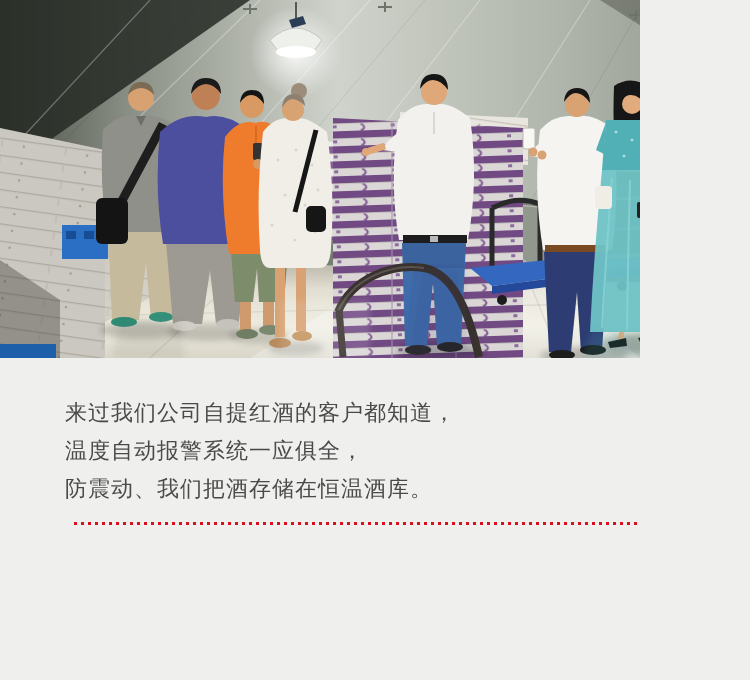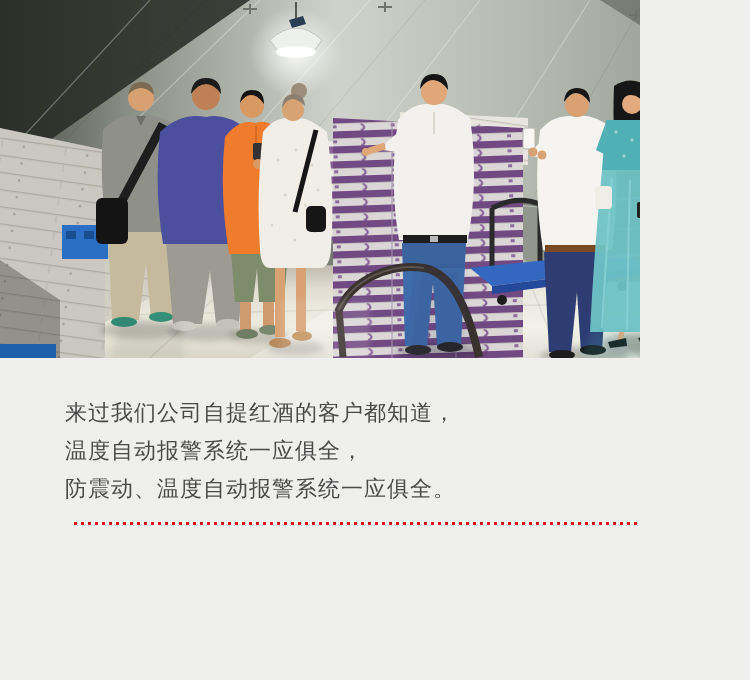--- a/index.html
+++ b/index.html
@@ -352,18 +352,18 @@
         <polygon points="592,332 668,332 686,358 580,358" fill="#4da5aa" opacity="0.18"></polygon>
         <polygon points="120,322 180,322 185,358 112,358" fill="#6a6a60" opacity="0.12"></polygon>
         <rect x="280" y="300" width="90" height="58" fill="#ffffff" opacity="0.12"></rect>
       </g>
     </svg>
   </div>
 
   <div class="text-block">
     <p>来过我们公司自提红酒的客户都知道，</p>
     <p>温度自动报警系统一应俱全，</p>
-    <p>防震动、温度自动报警系统一应俱全。</p>
+    <p>防震动、我们把酒存储在恒温酒库。</p>
   </div>
 
   <div class="dotted-divider"></div>
 
 </div>
 
 </body></html>

